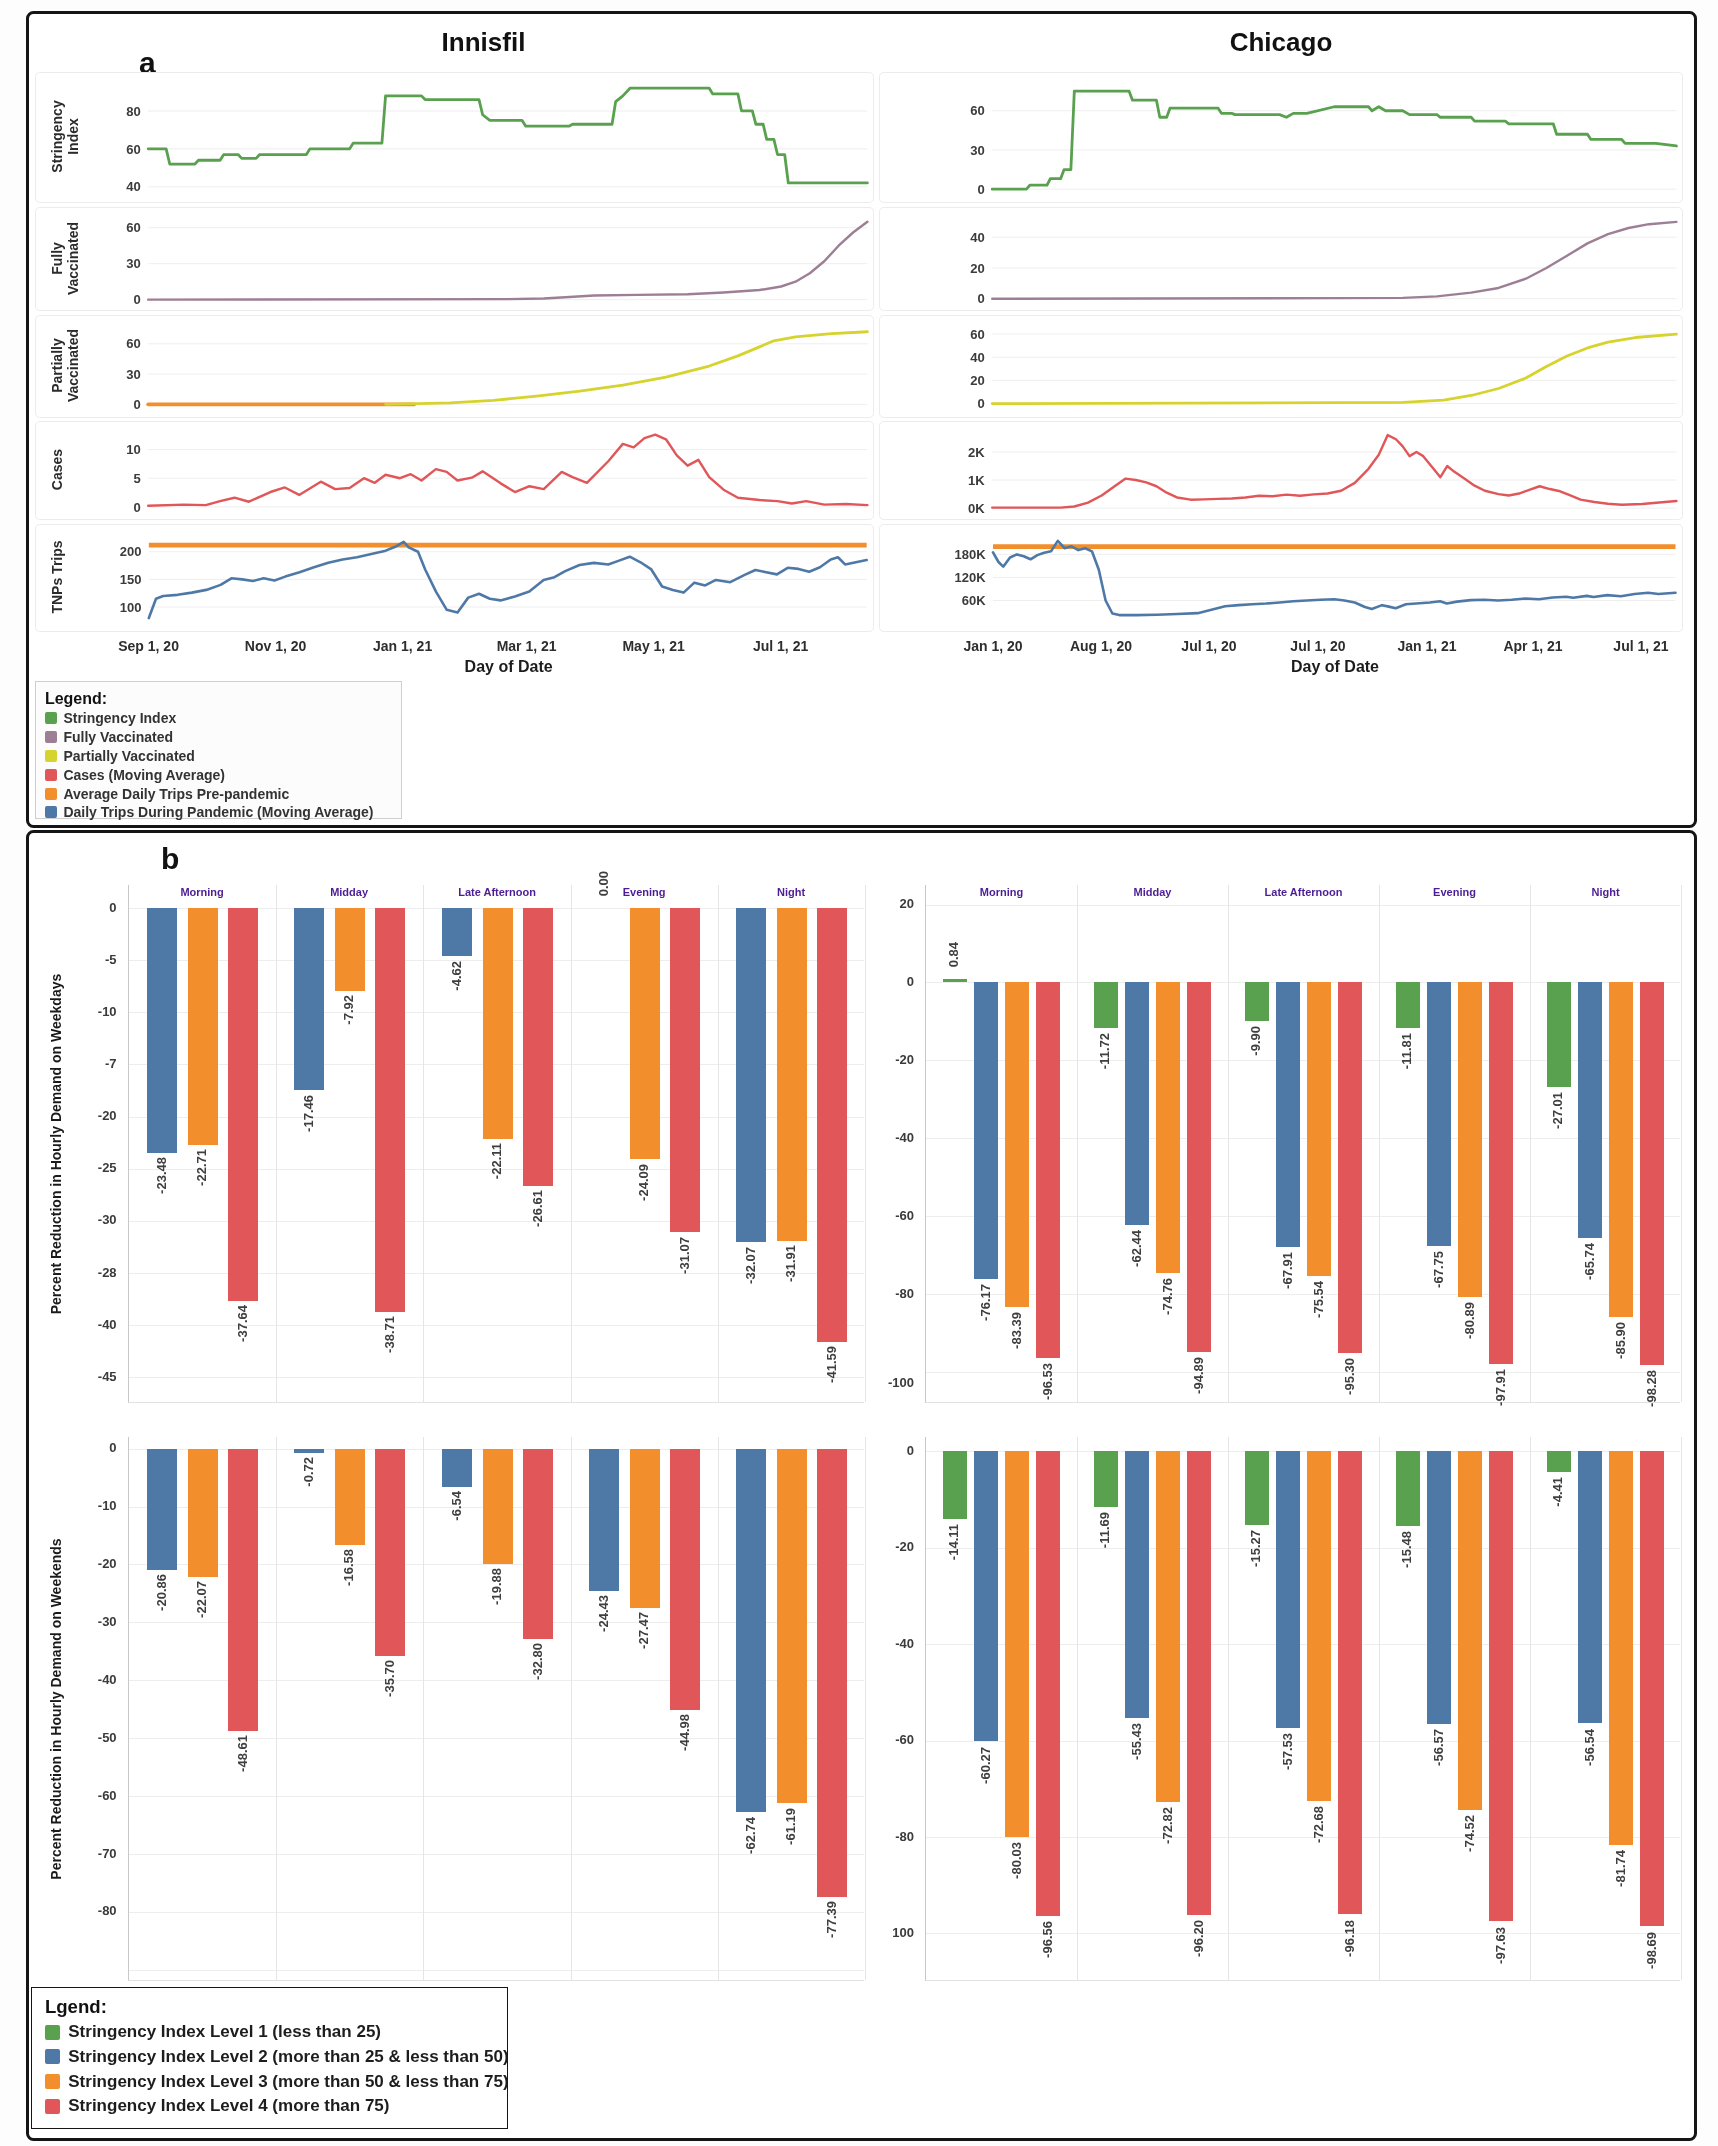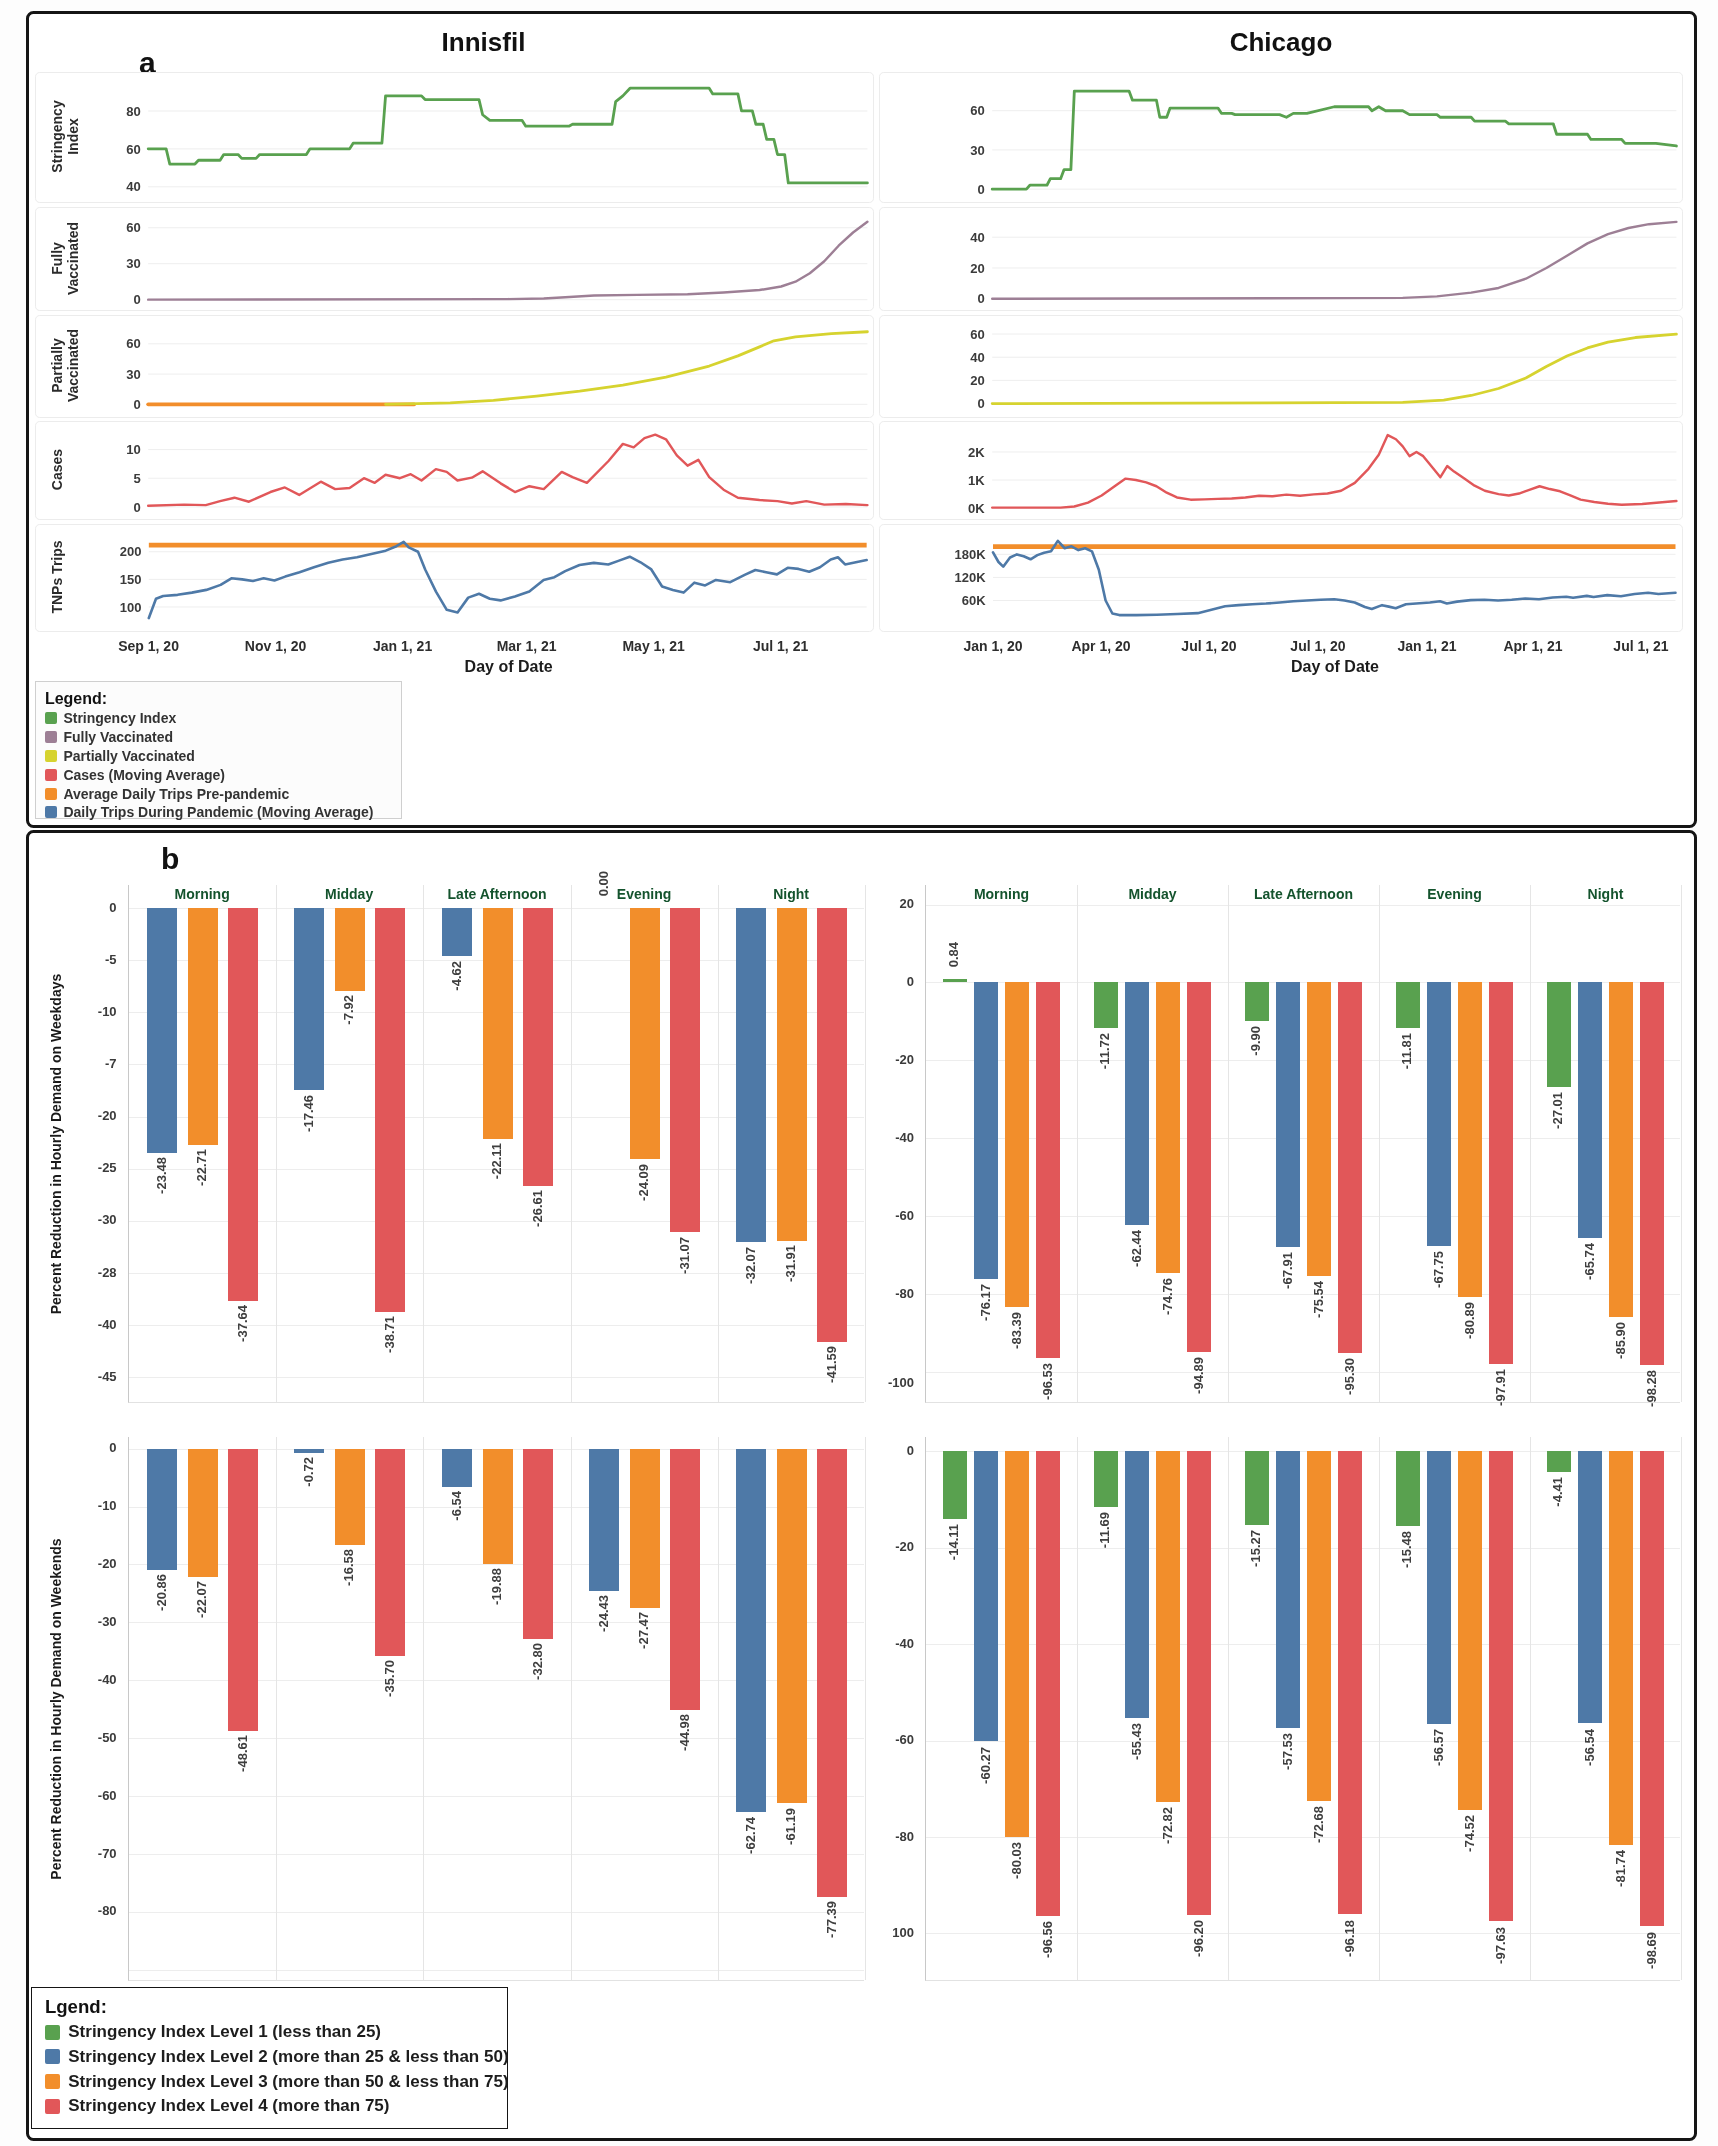--- a/index.html
+++ b/index.html
@@ -27,21 +27,21 @@
   #legend-b .lg-title{font-size:18.6px;font-weight:bold;color:#111;margin-bottom:1.9px;}
   #legend-b .lg-item{display:flex;align-items:center;margin:4.7px 0;}
   #legend-b .lg-swatch{width:15px;height:15px;border-radius:1.9px;margin-right:8.4px;flex:0 0 15px;}
   #legend-b .lg-text{font-size:17px;font-weight:bold;color:#1d1d1d;white-space:nowrap;}
   .bc{position:absolute;}
   .bc-ylab{position:absolute;transform-origin:0 0;text-align:center;font-weight:bold;font-size:14px;color:#1a1a1a;white-space:nowrap;}
   .bc-plot{position:absolute;background:#fff;border-left:0.9px solid #c8c8c8;border-bottom:0.9px solid #e2e2e2;box-sizing:border-box;}
   .bc-grid{position:absolute;left:0;right:0;height:0.9px;background:#ededed;}
   .bc-tick{position:absolute;text-align:right;font-size:13px;font-weight:bold;color:#3b3b3b;}
   .bc-pane{position:absolute;top:0;bottom:0;border-right:0.9px solid #e5e5e5;}
-  .bc-head{position:absolute;top:0.9px;left:-9.3px;right:-9.3px;text-align:center;font-size:14px;font-weight:bold;color:#14532d;white-space:nowrap;}
+  .bc-head{position:absolute;top:0.9px;left:-9.3px;right:-9.3px;text-align:center;font-size:11px;font-weight:bold;color:#4c1d95;white-space:nowrap;}
   .bar{position:absolute;}
   .bar-label{position:absolute;writing-mode:vertical-rl;transform:rotate(180deg);font-size:13px;font-weight:bold;color:#3f3f3f;line-height:15px;}
 </style>
 </head>
 <body>
 
 <div class="page">
 
   <section class="box" id="box-a">
     <div class="box-inner">
@@ -194,21 +194,21 @@
               <line x1="56" x2="790" y1="56.37974683544304" y2="56.37974683544304" stroke="#ededed" stroke-width="1"></line>
               <text x="48" y="61.37974683544304" text-anchor="end" font-size="14" font-weight="bold" fill="#3b3b3b">120K</text>
               <line x1="56" x2="790" y1="31.569620253164558" y2="31.569620253164558" stroke="#ededed" stroke-width="1"></line>
               <text x="48" y="36.56962025316456" text-anchor="end" font-size="14" font-weight="bold" fill="#3b3b3b">180K</text>
               <line x1="56" x2="790" y1="23.29957805907173" y2="23.29957805907173" stroke="#f28e2b" stroke-width="5"></line>
               <polyline points="56.0,29.5 61.9,39.8 67.0,44.8 74.3,34.9 81.7,31.6 89.0,33.6 96.4,36.9 103.7,32.4 111.0,29.9 118.4,28.3 125.7,17.1 133.1,25.0 140.4,22.9 147.8,27.0 155.1,25.0 162.4,28.3 169.8,48.1 177.1,81.2 184.4,95.2 191.8,96.9 210.1,96.9 232.2,96.5 254.2,95.7 276.2,94.8 290.9,91.1 305.6,87.4 320.2,86.2 334.9,85.3 349.6,84.5 364.3,83.3 379.0,82.0 393.6,81.2 408.3,80.4 423.0,79.9 434.0,81.2 445.0,83.3 456.0,88.2 463.4,90.3 474.4,86.2 481.7,87.8 489.1,89.5 500.1,85.3 511.1,84.5 525.8,83.3 536.8,82.0 544.1,84.5 555.1,82.4 569.8,80.8 584.5,80.4 599.2,81.2 613.8,80.4 628.5,79.1 643.2,79.9 657.9,77.9 672.6,77.1 679.9,78.3 694.6,76.2 701.9,77.5 716.6,75.4 731.3,76.6 746.0,74.2 760.6,72.9 771.6,74.2 790.0,72.9" fill="none" stroke="#4e79a7" stroke-width="2.8" stroke-linejoin="round" stroke-linecap="round"></polyline>
             </svg>
           </div>
           <div class="ts-xticks">
             <div class="ts-xtick" style="left: 114px;">Jan 1, 20</div>
-            <div class="ts-xtick" style="left: 222px;">Apr 1, 20</div>
+            <div class="ts-xtick" style="left: 222px;">Aug 1, 20</div>
             <div class="ts-xtick" style="left: 330px;">Jul 1, 20</div>
             <div class="ts-xtick" style="left: 439px;">Jul 1, 20</div>
             <div class="ts-xtick" style="left: 548px;">Jan 1, 21</div>
             <div class="ts-xtick" style="left: 654px;">Apr 1, 21</div>
             <div class="ts-xtick" style="left: 762px;">Jul 1, 21</div>
           </div>
           <div class="ts-xlabel" style="margin-left: 114px; width: 684px;">Day of Date</div>
         </div>
 
       <div class="legend" id="legend-a">

